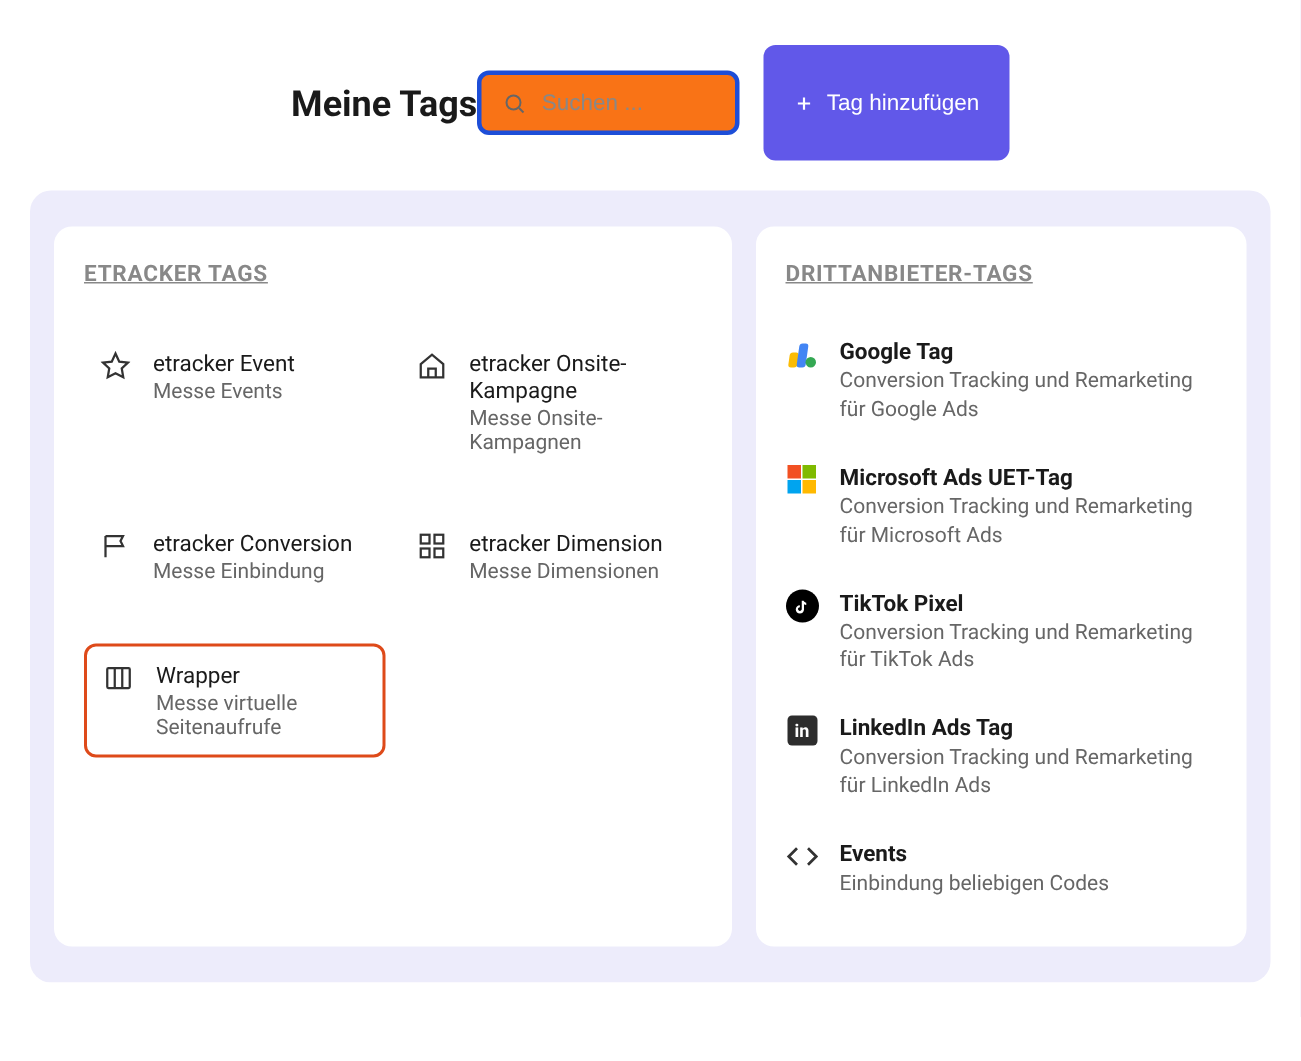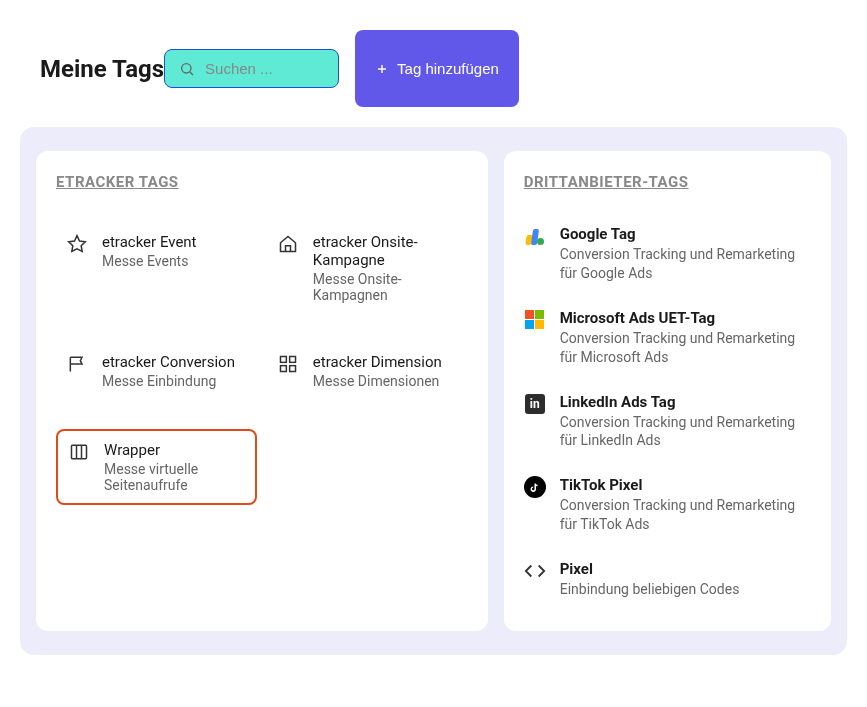--- a/index.html
+++ b/index.html
@@ -1,20 +1,20 @@
 <!DOCTYPE html>
 <html><head>
   <meta charset="utf-8">
   <style>
     * { box-sizing: border-box; margin: 0; padding: 0; }
     body { font-family: -apple-system, BlinkMacSystemFont, 'Segoe UI', Roboto, sans-serif; background: #fff; width: 867px; }
-    .header { display: flex; align-items: center; justify-content: flex-start; padding: 30px 40px 20px; }
+    .header { display: flex; align-items: center; justify-content: center; padding: 30px 40px 20px; }
     .header h1 { font-size: 24px; font-weight: 700; color: #1a1a1a; }
     .header-actions { display: flex; gap: 16px; align-items: center; }
-    .search-box { display: flex; align-items: center; border: 1px solid #1d4ed8; border-radius: 8px; padding: 10px 14px; width: 175px; background: #5eead4; }
+    .search-box { display: flex; align-items: center; border: 3px solid #1d4ed8; border-radius: 8px; padding: 10px 14px; width: 175px; background: #f97316; }
     .search-box svg { width: 16px; height: 16px; stroke: #666; margin-right: 10px; flex-shrink:0; }
     .search-box input { border: none; outline: none; font-size: 15px; color: #333; width: 100%; background: transparent; }
     .search-box input::placeholder { color: #888; }
     .add-btn { display: flex; align-items: center; gap: 8px; background: #6158e9; color: #fff; border: none; border-radius: 8px; padding: 30px 20px; font-size: 15px; font-weight: 500; cursor: pointer; }
     .add-btn svg { width: 14px; height: 14px; stroke: #fff; }
     .panel { margin: 0 20px; background: #edecfb; border-radius: 14px; padding: 24px 0 24px; }
     .panel-header { font-size: 22px; font-weight: 700; padding: 0 28px 20px; }
     .panel-header .light { color: #777; font-weight: 600; }
     .columns { display: flex; gap: 16px; padding: 0 16px; }
     .card { background: #fff; border-radius: 12px; padding: 22px 20px 30px; }
@@ -175,51 +175,51 @@
             </div>
           <div class="tag-text">
             <div class="tp-title">Microsoft Ads UET-Tag</div>
             <div class="tp-desc">Conversion Tracking und Remarketing für Microsoft Ads</div>
           </div>
         </div>
 
 
         <div class="tp-item">
           <div class="tp-icon">
-              <div class="linkedin-icon">in</div>
-            </div>
-          <div class="tag-text">
-            <div class="tp-title">LinkedIn Ads Tag</div>
-            <div class="tp-desc">Conversion Tracking und Remarketing für LinkedIn Ads</div>
-          </div>
-        </div>
-
-        <div class="tp-item">
-          <div class="tp-icon">
               <div class="tiktok-icon">
                 <svg viewBox="0 0 24 24">
                   <path fill="#fff" d="M17 7.5c-1.5 0-3-1-3.5-2.5h-2.5v11c0 1.5-1.2 2.5-2.5 2.5S6 17.5 6 16s1.2-2.5 2.5-2.5V11C5.5 11 3 13.5 3 16.5S5.5 22 8.5 22 14 19.5 14 16.5V9.5c1 .7 2 1 3 1z"></path>
                 </svg>
               </div>
             </div>
           <div class="tag-text">
             <div class="tp-title">TikTok Pixel</div>
             <div class="tp-desc">Conversion Tracking und Remarketing für TikTok Ads</div>
           </div>
         </div>
 
         <div class="tp-item">
+          <div class="tp-icon">
+              <div class="linkedin-icon">in</div>
+            </div>
+          <div class="tag-text">
+            <div class="tp-title">LinkedIn Ads Tag</div>
+            <div class="tp-desc">Conversion Tracking und Remarketing für LinkedIn Ads</div>
+          </div>
+        </div>
+
+        <div class="tp-item">
           <div class="tp-icon code-icon">
               <svg viewBox="0 0 24 24">
                 <polyline points="16 18 22 12 16 6"></polyline>
                 <polyline points="8 6 2 12 8 18"></polyline>
               </svg>
             </div>
           <div class="tag-text">
-            <div class="tp-title">Pixel</div>
+            <div class="tp-title">Events</div>
             <div class="tp-desc">Einbindung beliebigen Codes</div>
           </div>
         </div>
 
       </div>
     </div>
 
   </div>
 </div>
 

